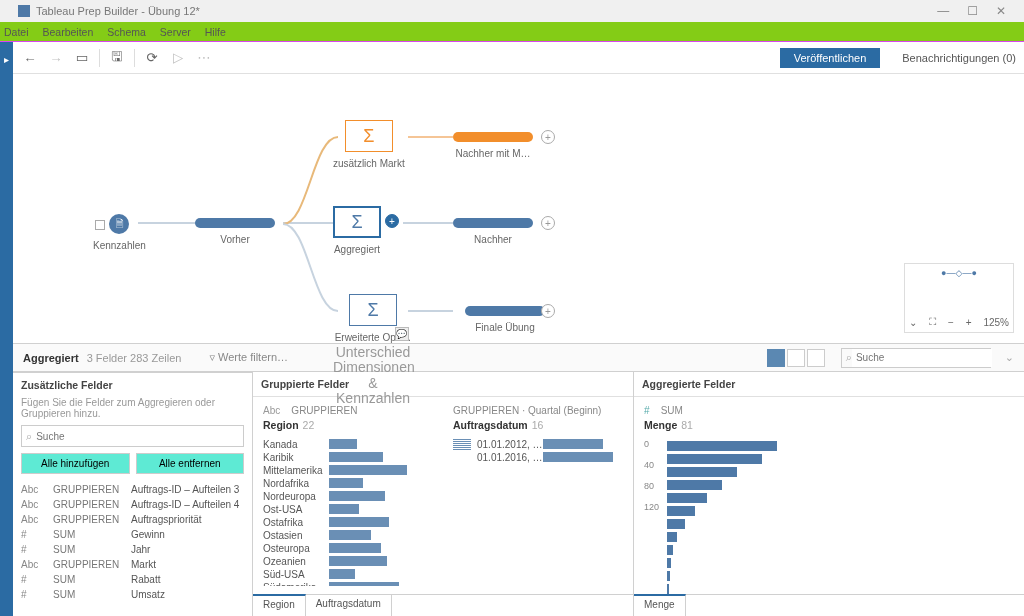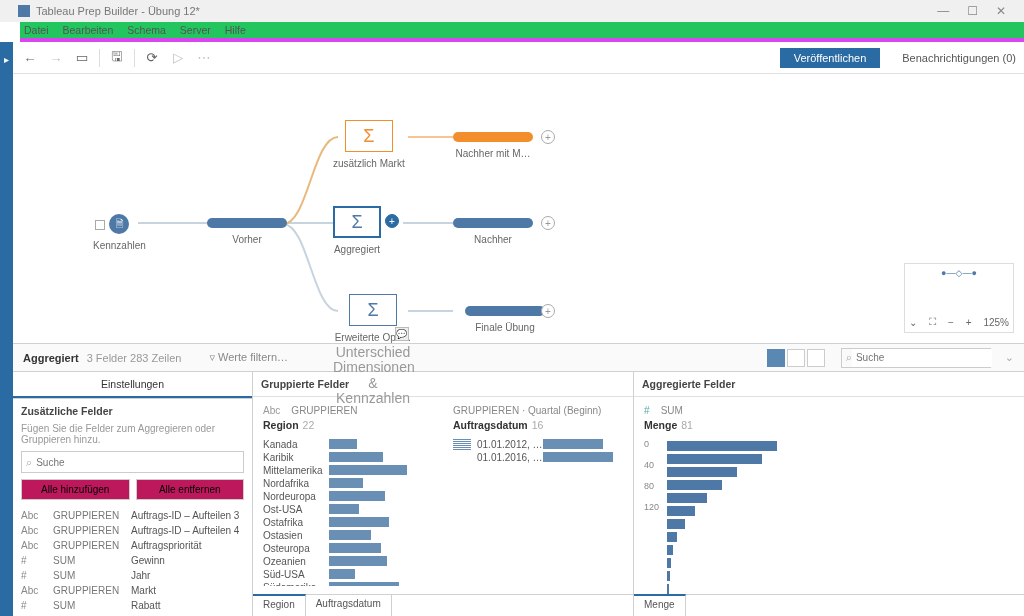--- a/index.html
+++ b/index.html
@@ -1,20 +1,20 @@
 <!DOCTYPE html>
 <html><head>
 <meta charset="utf-8">
 <style>
 * { box-sizing: border-box; margin: 0; padding: 0; font-family: "Segoe UI", Arial, sans-serif; }
 body { width: 1024px; height: 616px; background: #fff; font-size: 11px; color: #333; overflow: hidden; display: flex; flex-direction: column; }
 .titlebar { height: 22px; background: #f0f0f0; display: flex; align-items: center; padding: 0 18px; color: #777; }
 .titlebar .logo { width: 12px; height: 12px; background: #4e79a7; margin-right: 6px; }
 .titlebar .win-ctrls { margin-left: auto; display: flex; gap: 18px; color: #888; font-size: 12px; }
-.menubar { height: 20px; background: #22c55e; display: flex; align-items: center; padding: 0 4px; gap: 14px; color: #555; border-bottom: 4px solid #d946ef; font-size: 10.5px; margin-left: 20px; }
+.menubar { height: 20px; background: #84cc16; display: flex; align-items: center; padding: 0 4px; gap: 14px; color: #555; border-bottom: 1px solid #d946ef; font-size: 10.5px; }
 .main-wrap { flex: 1; display: flex; min-height: 0; }
 .ribbon { width: 20px; background: #2b6ba3; display: flex; justify-content: center; padding-top: 12px; }
 .ribbon .chev { color: #fff; font-size: 10px; }
 .content { flex: 1; display: flex; flex-direction: column; min-height: 0; }
 .toolbar { height: 32px; border-bottom: 1px solid #e0e0e0; display: flex; align-items: center; padding: 0 8px; gap: 8px; }
 .toolbar .ico { width: 18px; height: 18px; display: inline-flex; align-items: center; justify-content: center; color: #666; background: none; border: none; cursor: pointer; }
 .toolbar .sep { width: 1px; height: 18px; background: #ddd; }
 .toolbar .spacer { flex: 1; }
 .btn-pub { background: #2b6ba3; color: #fff; padding: 4px 14px; border: none; cursor: pointer; font-size: 11px; }
 .notif { margin-left: 14px; color: #555; font-size: 11px; }
@@ -47,21 +47,21 @@
 .panel-mid { flex: 1; }
 .panel-right { width: 390px; border-right: none; }
 .tabs { display: flex; border-bottom: 1px solid #d0d0d0; font-size: 10.5px; }
 .tabs .tab { flex: 1; text-align: center; padding: 6px 0; color: #777; cursor: pointer; }
 .tabs .tab.active { color: #333; border-bottom: 2px solid #2b6ba3; }
 .section-hd { padding: 6px 8px; font-weight: bold; font-size: 10.5px; color: #444; }
 .hint { padding: 0 8px 6px; font-size: 10px; color: #999; }
 .srch { margin: 0 8px 6px; height: 22px; border: 1px solid #ccc; display: flex; align-items: center; padding: 0 4px; gap: 4px; }
 .srch input { border: none; outline: none; flex: 1; font-size: 10px; }
 .btn-row { display: flex; gap: 6px; padding: 0 8px 8px; }
-.btn-row button { flex: 1; padding: 4px 0; border: 1px solid #ccc; background: #be185d; font-size: 10px; cursor: pointer; }
+.btn-row button { flex: 1; padding: 4px 0; border: 1px solid #ccc; background: #5eead4; font-size: 10px; cursor: pointer; }
 .field-list { padding: 0 8px; font-size: 10px; overflow-y: auto; flex: 1; }
 .frow { display: flex; padding: 2px 0; gap: 14px; color: #555; }
 .frow .t { width: 18px; color: #888; }
 .frow .agg { width: 64px; color: #777; }
 .frow .nm { flex: 1; }
 .panel-inner { padding: 8px 10px; flex: 1; display: flex; gap: 20px; overflow: hidden; min-height: 0; }
 .card { width: 170px; display: flex; flex-direction: column; }
 .card-hd { font-size: 10px; color: #888; margin-bottom: 3px; }
 .card-sub { font-size: 10.5px; color: #333; margin-bottom: 8px; }
 .card-sub .cnt { color: #aaa; margin-left: 4px; }
@@ -130,21 +130,21 @@
   <div class="conn" style="left:395px; top:236px; width:45px"></div>
   <svg style="position:absolute; left:270px; top:55px; width:60px; height:190px">
     <path d="M0 95 C25 95 30 8 55 8" stroke="#e8b97a" stroke-width="2" fill="none"></path>
     <path d="M0 95 C25 95 30 182 55 182" stroke="#c7d3df" stroke-width="2" fill="none"></path>
   </svg>
 
   <div class="flow-node" style="left:80px; top:140px">
     <div class="doc-ico">🗎</div>
     <div>Kennzahlen</div>
   </div>
-  <div class="flow-node" style="left:194px; top:144px">
+  <div class="flow-node" style="left:182px; top:144px">
     <div class="pill pill-blue"></div>
           <div>Vorher</div>
   </div>
   <div class="flow-node" style="left:320px; top:46px">
     <div class="sigma-box orange">
             <span class="sig">Σ</span>
           </div>
     <div>zusätzlich Markt</div>
   </div>
   <div class="flow-node" style="left:440px; top:58px">
@@ -205,21 +205,20 @@
     <span style="color:#aaa">⌕</span>
     <input class="search" style="border: none; height: 18px;" placeholder="Suche">
   </div>
   <span style="margin-left:6px; color:#aaa">⌄</span>
 </div>
 
 <div class="bottom">
 
   <div class="panel panel-left">
     <div class="tabs">
-      <div class="tab active">Einstellungen</div>
     </div>
     <div class="section-hd">Zusätzliche Felder</div>
     <div class="hint">Fügen Sie die Felder zum Aggregieren oder Gruppieren hinzu.</div>
     <div class="srch">
       <span style="color:#aaa">⌕</span>
       <input placeholder="Suche" style="">
     </div>
     <div class="btn-row">
       <button>Alle hinzufügen</button>
       <button>Alle entfernen</button>

